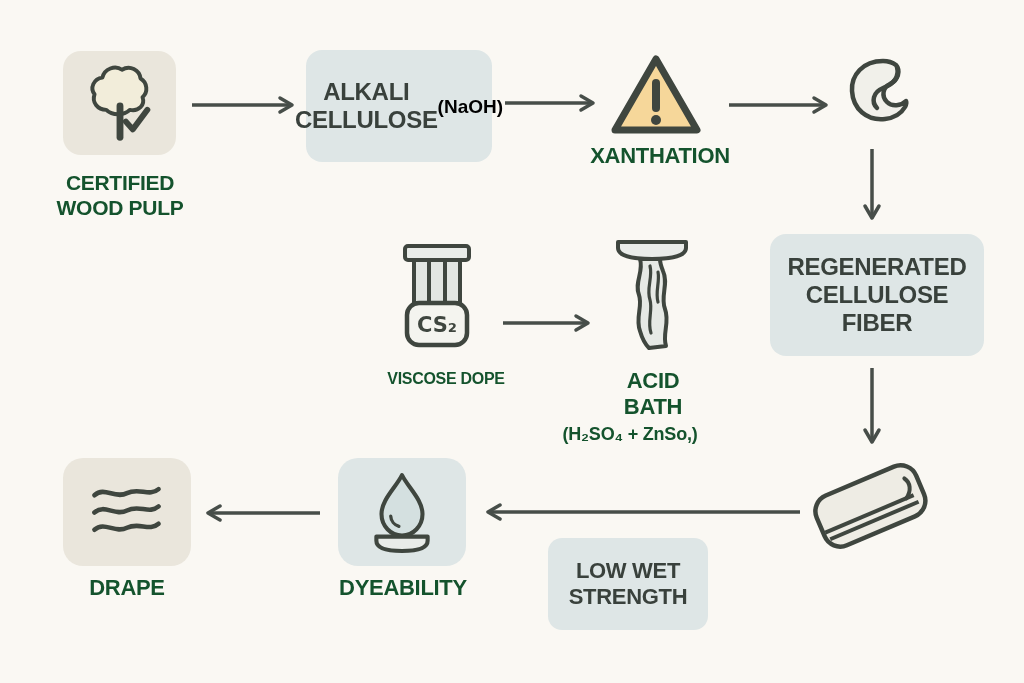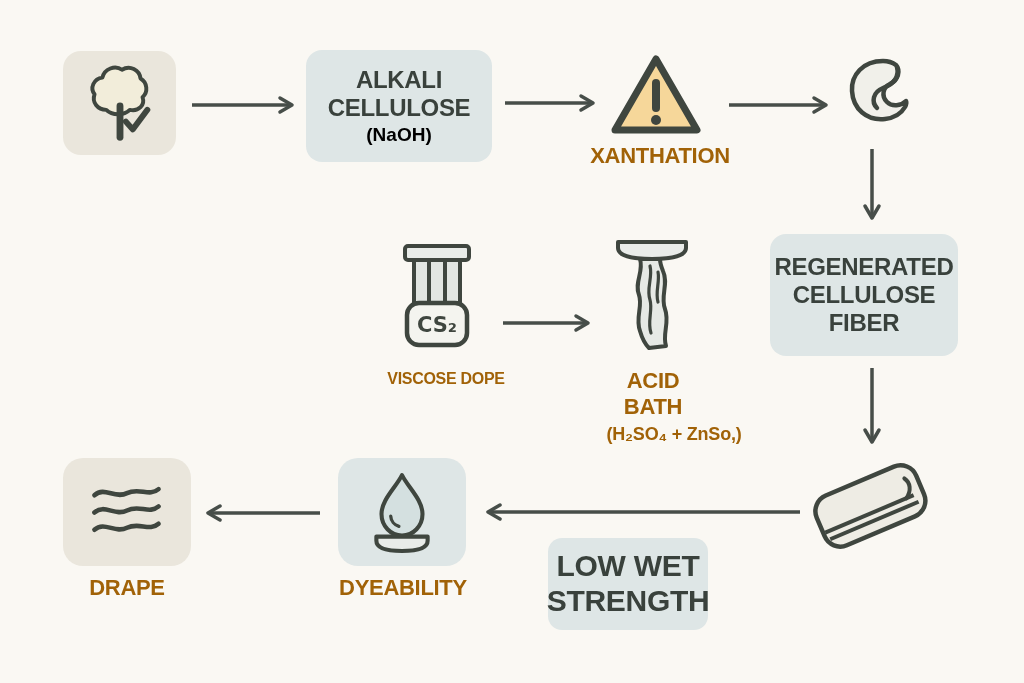--- a/index.html
+++ b/index.html
@@ -7,35 +7,35 @@
     width:1024px;height:683px;
     background:#faf8f3;
     font-family:"Liberation Sans","DejaVu Sans",sans-serif;
     color:#3a413c;
     overflow:hidden;
   }
   .canvas{position:relative;width:1024px;height:683px;}
   .box{
     position:absolute;
     border-radius:18px;
-    display:flex;flex-direction:column;
+    display:flex;flex-direction:row;
     align-items:center;justify-content:center;
     text-align:center;
   }
   .box-beige{background:#eae6dc;}
   .box-blue{background:#dee6e6;}
   .node-label{
     position:absolute;
     text-align:center;
     font-weight:700;
     font-size:21px;
     line-height:1.18;
     letter-spacing:-0.3px;
     white-space:pre-line;
-    color:#a16207;
+    color:#14532d;
   }
   .box-text{
     font-weight:700;
     font-size:24px;
     line-height:1.16;
     letter-spacing:-0.3px;
     white-space:pre-line;
     color:#39413c;
   }
   .box-subtext{
@@ -56,20 +56,22 @@
 
 <div class="canvas">
 
   <div class="box box-beige" style="left:63px;top:51px;width:113px;height:104px;">
     <svg width="82" height="88" viewBox="0 0 80 90">
       <path d="M26 52 C17 52 11 44 14 36 C9 30 13 20 22 19 C24 10 35 6 42 11 C50 6 60 11 61 20 C68 24 69 34 63 39 C66 47 59 54 50 52 C44 58 32 58 26 52 Z" fill="#f2edda" stroke="#3f463f" stroke-width="4" stroke-linejoin="round"></path>
       <path d="M40 48 L40 80" stroke="#3f463f" stroke-width="7" stroke-linecap="round" fill="none"></path>
       <path d="M46 64 L53 72 L68 52" stroke="#3f463f" stroke-width="6" stroke-linecap="round" stroke-linejoin="round" fill="none"></path>
     </svg>
   </div>
+  <div class="node-label" style="left:20px;top:171px;width:200px;">CERTIFIED
+WOOD PULP</div>
 
   <svg class="arrow" style="left:188px;top:95px;" width="115" height="20">
     <line x1="4" y1="10" x2="102" y2="10" stroke="#474e49" stroke-width="3.5"></line>
     <path d="M92 3 L104 10 L92 17" stroke="#474e49" stroke-width="3.5" fill="none" stroke-linecap="round" stroke-linejoin="round"></path>
   </svg>
 
   <div class="box box-blue" style="left:306px;top:50px;width:186px;height:112px;border-radius:16px;">
     <div class="box-text">ALKALI
 CELLULOSE</div>
     <div class="box-subtext">(NaOH)</div>
@@ -95,21 +97,21 @@
   <svg class="arrow" style="left:845px;top:56px;" width="76" height="82" viewBox="0 0 76 82">
     <path d="M38 5 C18 5 6 19 7 35 C8 53 22 65 40 63 C48 62 56 58 60 51 C61 49 62 47 61 45 C56 50 47 51 42 46 C36 40 38 31 45 28 C53 24 56 15 51 9 C47 6 43 5 38 5 Z" fill="#f1f0ea" stroke="#3f463f" stroke-width="4.5" stroke-linejoin="round"></path>
     <path d="M52 11 C55 23 46 29 38 32 C28 36 26 46 32 52" fill="none" stroke="#3f463f" stroke-width="4.5" stroke-linecap="round"></path>
   </svg>
 
   <svg class="arrow" style="left:861px;top:146px;" width="22" height="82">
     <line x1="11" y1="3" x2="11" y2="70" stroke="#474e49" stroke-width="3.5"></line>
     <path d="M4 60 L11 72 L18 60" stroke="#474e49" stroke-width="3.5" fill="none" stroke-linecap="round" stroke-linejoin="round"></path>
   </svg>
 
-  <div class="box box-blue" style="left:770px;top:234px;width:188px;height:122px;border-radius:16px;">
+  <div class="box box-blue" style="left:770px;top:234px;width:214px;height:122px;border-radius:16px;">
     <div class="box-text">REGENERATED
 CELLULOSE
 FIBER</div>
   </div>
 
   <svg class="arrow" style="left:861px;top:366px;" width="22" height="86">
     <line x1="11" y1="2" x2="11" y2="74" stroke="#474e49" stroke-width="3.5"></line>
     <path d="M4 64 L11 76 L18 64" stroke="#474e49" stroke-width="3.5" fill="none" stroke-linecap="round" stroke-linejoin="round"></path>
   </svg>
 
@@ -129,38 +131,38 @@
   </svg>
 
   <svg class="arrow" style="left:614px;top:238px;" width="76" height="115" viewBox="0 0 76 115">
     <path d="M4 4 L72 4 L72 10 C72 17 60 21 38 21 C16 21 4 17 4 10 Z" fill="#e9ece9" stroke="#3f463f" stroke-width="4" stroke-linejoin="round"></path>
     <path d="M26 21 C30 34 20 44 25 57 C29 68 21 80 26 93 C28 100 31 106 35 110 L52 108 C48 96 56 84 51 71 C46 58 55 46 49 33 C47 28 46 24 46 21 Z" fill="#e6e9e5" stroke="#3f463f" stroke-width="4" stroke-linejoin="round"></path>
     <path d="M36 28 C39 40 32 50 36 62 C39 72 33 84 37 95" fill="none" stroke="#3f463f" stroke-width="3.2" stroke-linecap="round"></path>
     <path d="M44 34 C46 44 41 54 44 64" fill="none" stroke="#3f463f" stroke-width="3.2" stroke-linecap="round"></path>
   </svg>
   <div class="node-label" style="left:553px;top:368px;width:200px;font-size:22px;">ACID
 BATH</div>
-  <div class="node-label formula" style="left:574px;top:424px;width:200px;text-align:center;">(H₂SO₄ + ZnSo,)</div>
+  <div class="node-label formula" style="left:530px;top:424px;width:200px;text-align:center;">(H₂SO₄ + ZnSo,)</div>
 
   <svg class="arrow" style="left:806px;top:455px;" width="128" height="100" viewBox="0 0 128 100">
     <g transform="rotate(-23 64 50)">
       <rect x="10" y="24" width="108" height="54" rx="17" fill="#eeece4" stroke="#3f463f" stroke-width="4.5"></rect>
       <path d="M12 58 L108 58" stroke="#3f463f" stroke-width="4" fill="none"></path>
       <path d="M14 66 L110 66" stroke="#3f463f" stroke-width="4" fill="none"></path>
       <path d="M100 58 C108 53 110 45 106 39" stroke="#3f463f" stroke-width="4" fill="none" stroke-linecap="round"></path>
     </g>
   </svg>
 
   <svg class="arrow" style="left:474px;top:501px;" width="330" height="22">
     <line x1="326" y1="11" x2="16" y2="11" stroke="#474e49" stroke-width="3.5"></line>
     <path d="M26 4 L14 11 L26 18" stroke="#474e49" stroke-width="3.5" fill="none" stroke-linecap="round" stroke-linejoin="round"></path>
   </svg>
 
   <div class="box box-blue" style="left:548px;top:538px;width:160px;height:92px;border-radius:14px;">
-    <div class="box-text" style="font-size:30px;">LOW WET
+    <div class="box-text" style="font-size:22px;">LOW WET
 STRENGTH</div>
   </div>
 
   <div class="box box-blue" style="left:338px;top:458px;width:128px;height:108px;border-radius:20px;">
     <svg width="72" height="82" viewBox="0 0 70 80">
       <path d="M35 4 C41 16 55 28 55 42 A20 21 0 0 1 15 42 C15 28 29 16 35 4 Z" fill="#d4e0e0" stroke="#3f463f" stroke-width="4" stroke-linejoin="round"></path>
       <path d="M24 44 A11 11 0 0 0 32 54" fill="none" stroke="#3f463f" stroke-width="3.2" stroke-linecap="round"></path>
       <path d="M10 64 L60 64 L60 68 C60 75 52 78 35 78 C18 78 10 75 10 68 Z" fill="#e9ece9" stroke="#3f463f" stroke-width="4" stroke-linejoin="round"></path>
     </svg>
   </div>

